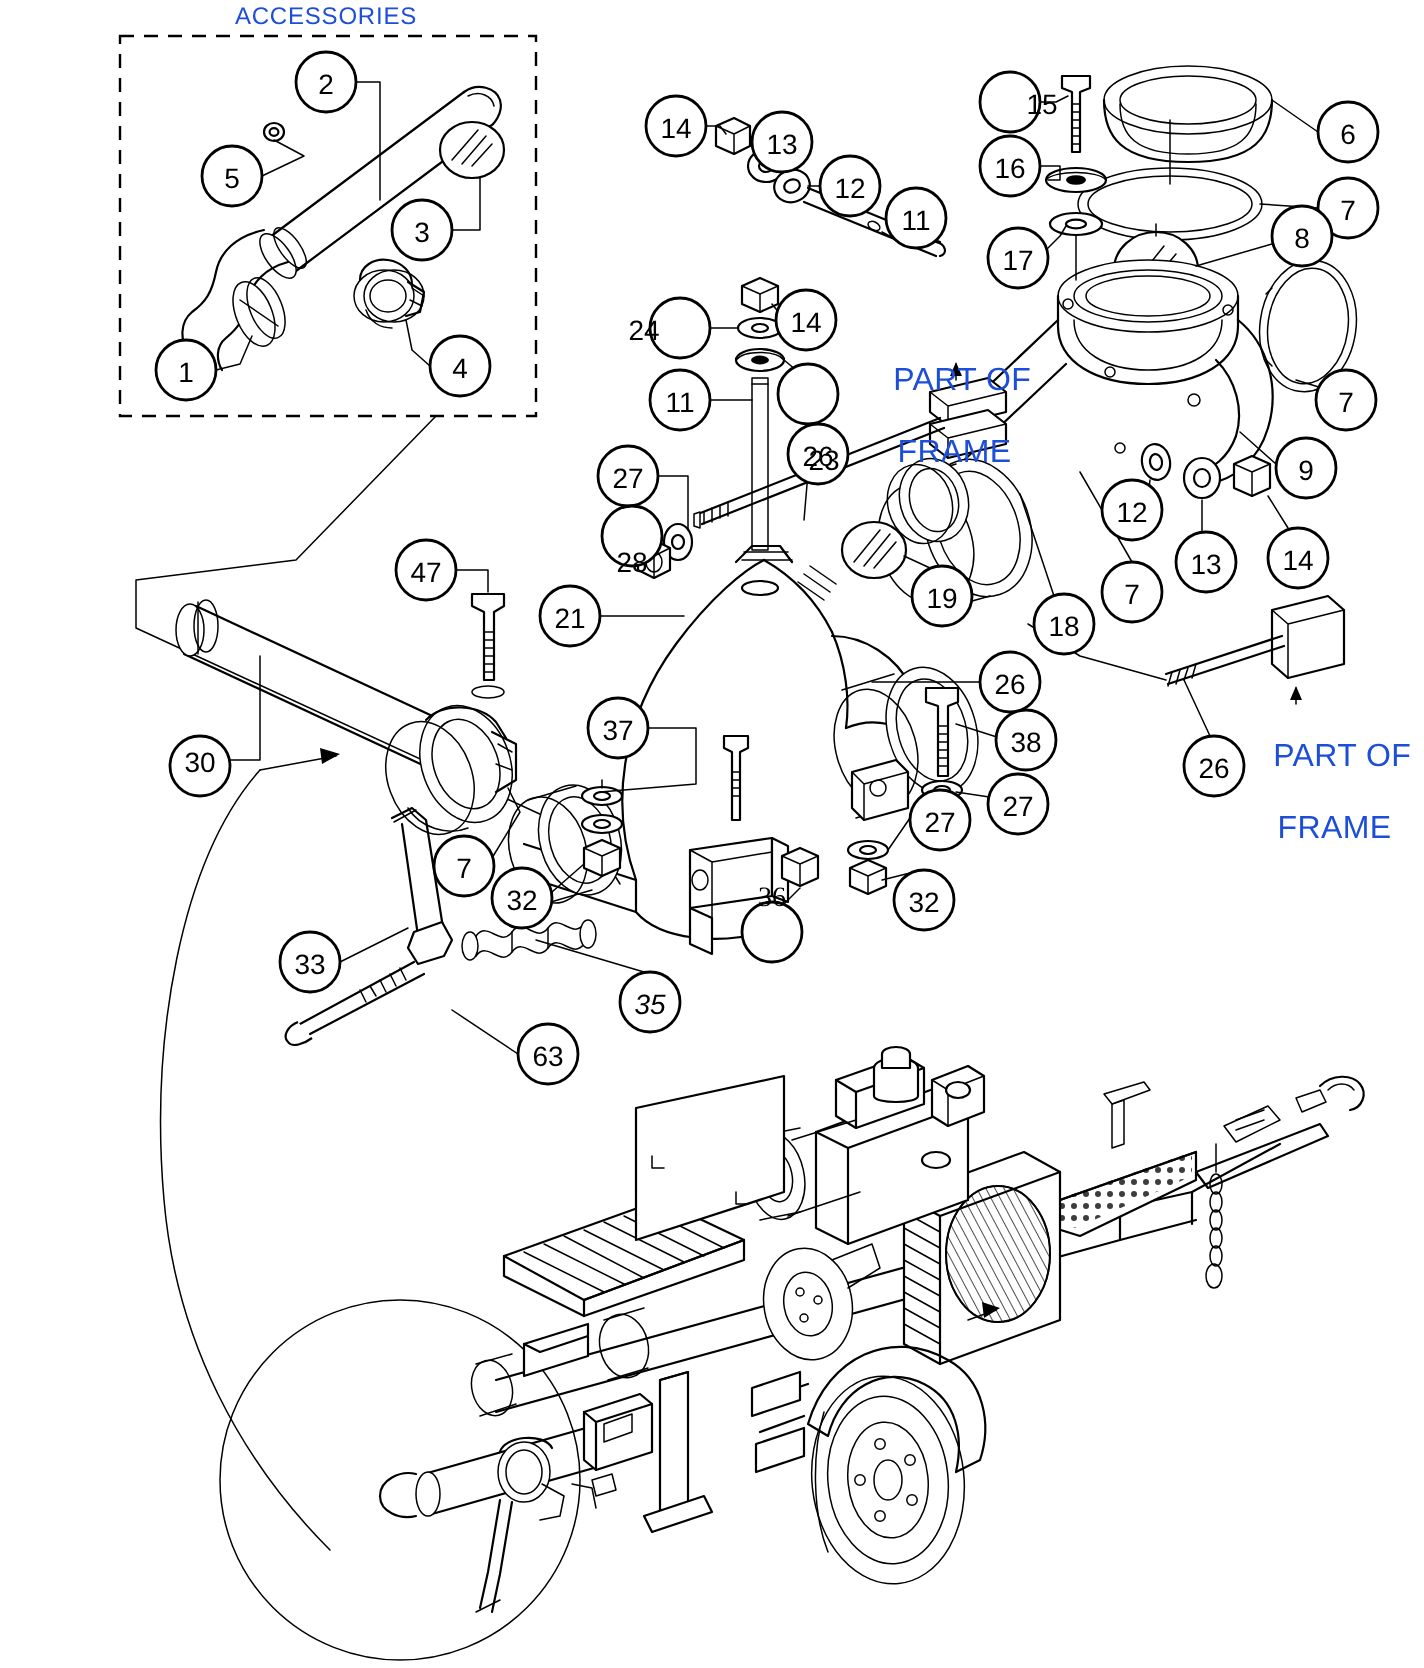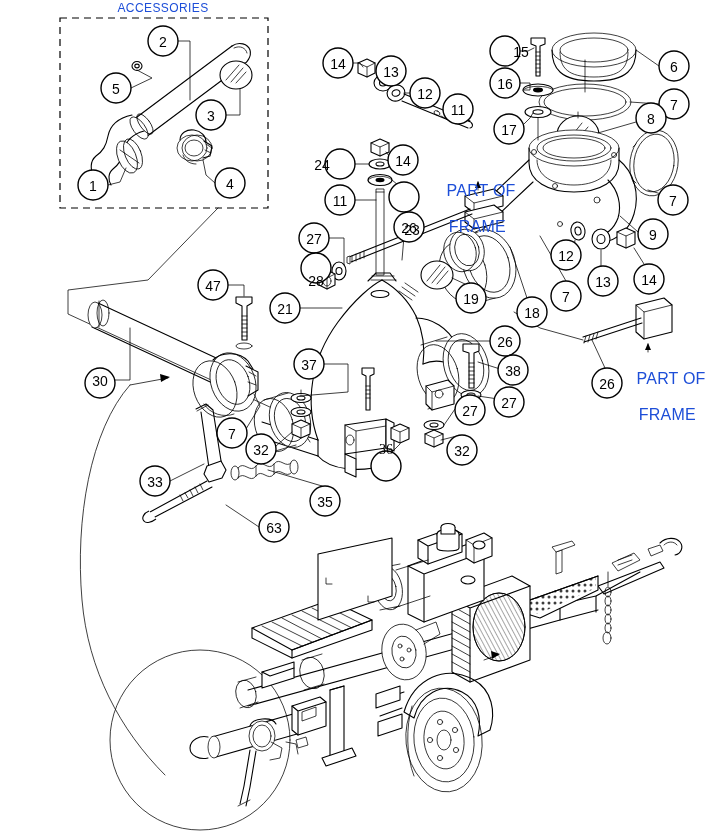--- a/index.html
+++ b/index.html
@@ -744,19 +744,19 @@
       <div class="callout-num" style="left: 470px; top: 410.5px;">27</div>
       <div class="callout-num" style="left: 509px; top: 402.5px;">27</div>
       <div class="callout-num" style="left: 316px; top: 281px;">28</div>
       <div class="callout-num" style="left: 505px; top: 341.5px;">26</div>
       <div class="callout-num" style="left: 100px; top: 381px;">30</div>
       <div class="callout-num" style="left: 213px; top: 285.5px;">47</div>
       <div class="callout-num" style="left: 261px; top: 449.5px;">32</div>
       <div class="callout-num" style="left: 462px; top: 450.5px;">32</div>
       <div class="callout-num" style="left: 155px; top: 481.5px;">33</div>
       <div class="callout-num" style="left: 274px; top: 527.5px;">63</div>
-      <div class="callout-num" style="left: 325px; top: 501.5px;">35</div>
+      <div class="callout-num" style="left: 325px; top: 501.5px; font-style: italic;">35</div>
       <div class="callout-num" style="left: 386px; top: 450px; font-family: Liberation Serif, serif;">36</div>
       <div class="callout-num" style="left: 309px; top: 364.5px;">37</div>
       <div class="callout-num" style="left: 513px; top: 370.5px;">38</div>
     </div>
 
 </div>
 
 </body></html>

